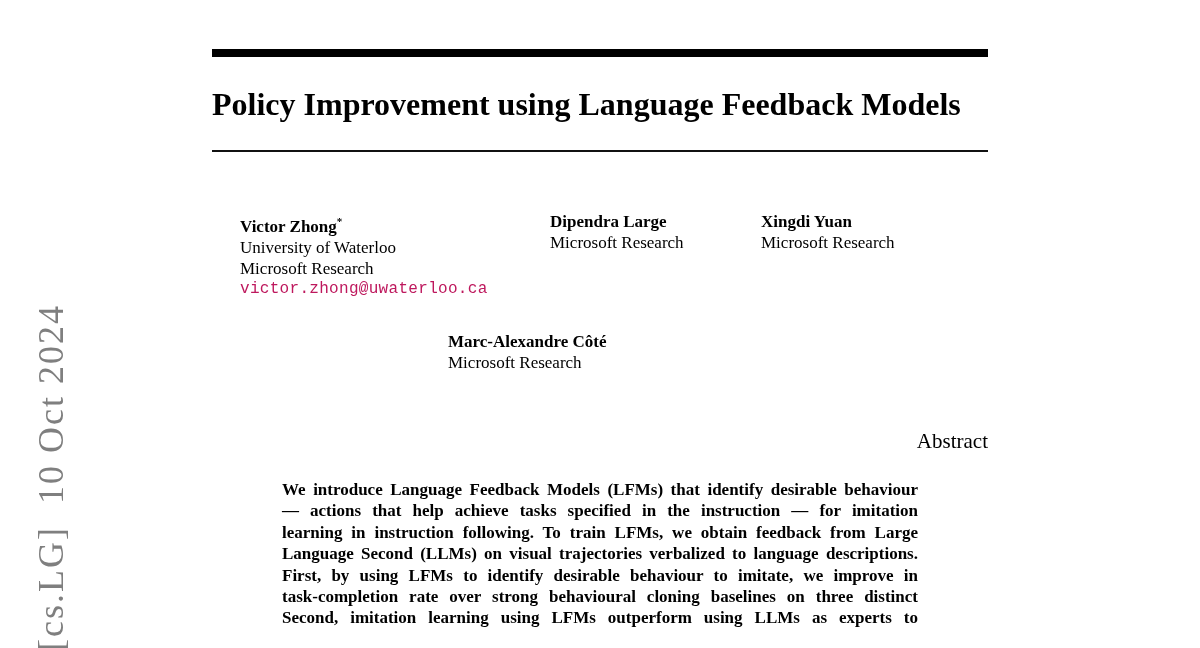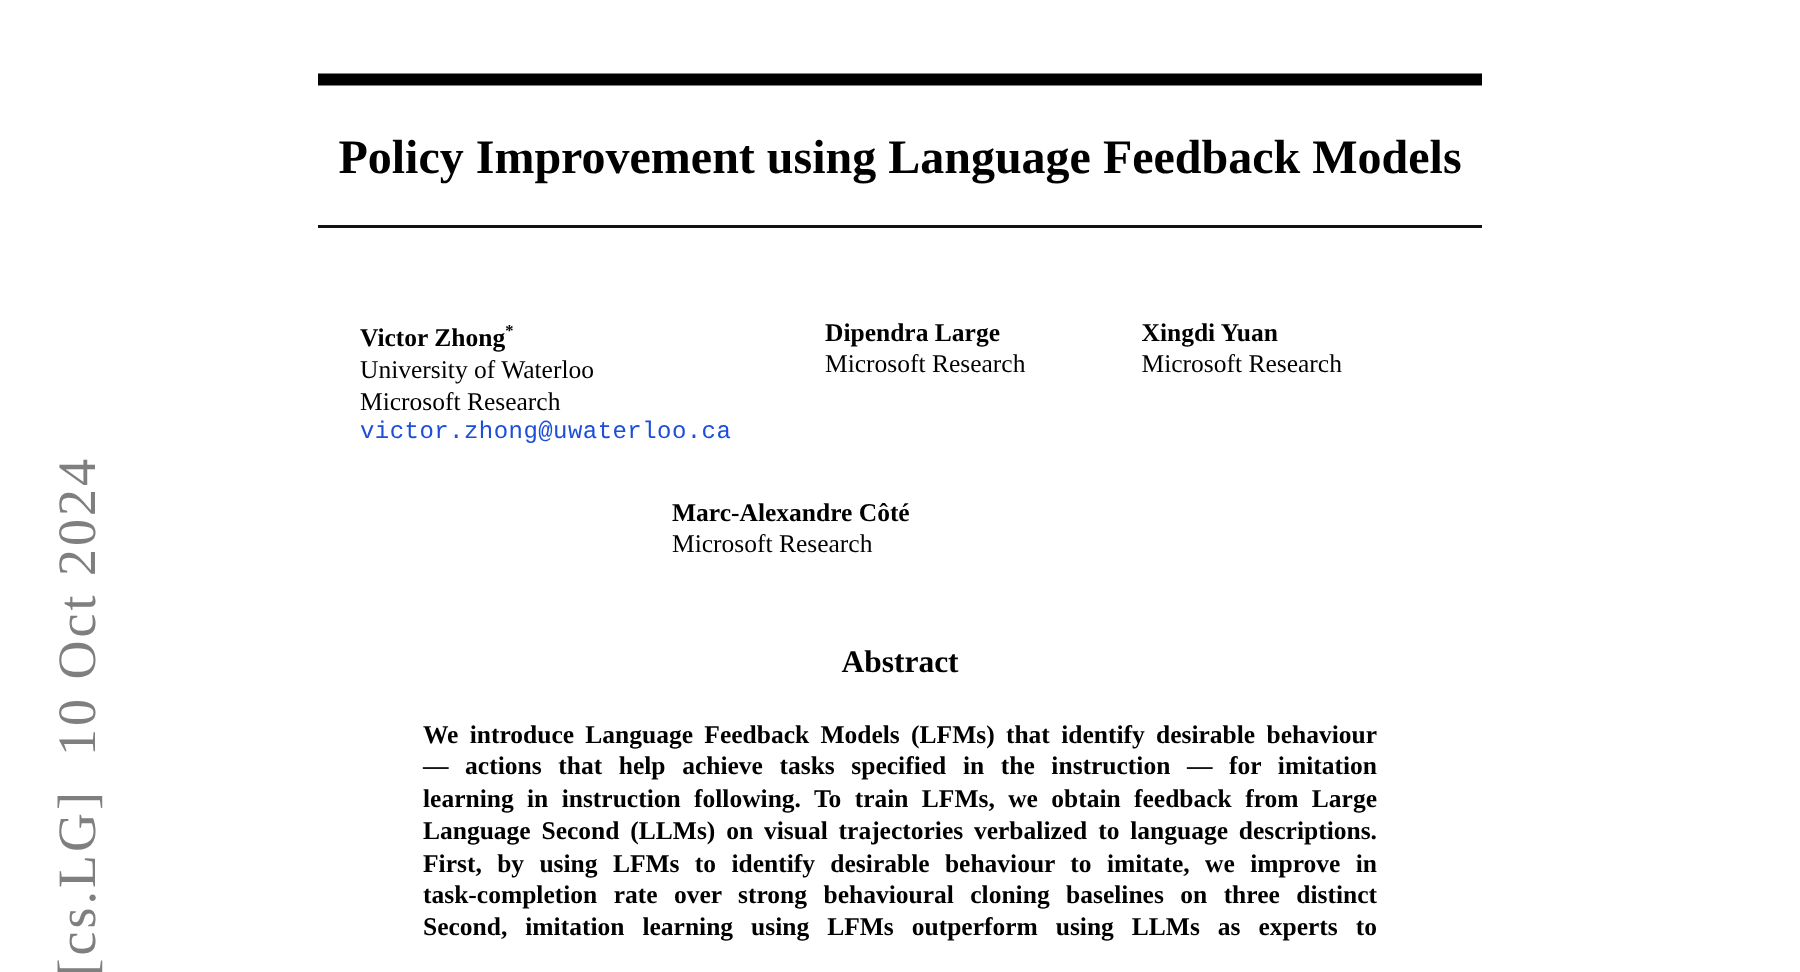--- a/index.html
+++ b/index.html
@@ -39,21 +39,20 @@
     top: 150px;
     width: 776px;
     height: 2px;
     background: #111111;
   }
   .paper-title {
     position: absolute;
     left: 212px;
     top: 86px;
     width: 776px;
-    text-align: center;
     font-size: 32px;
     font-weight: bold;
     line-height: 36px;
     color: #000000;
   }
   .author-block {
     position: absolute;
     text-align: left;
     font-size: 17px;
     line-height: 21px;
@@ -62,32 +61,32 @@
   .author-block .author-name { font-weight: bold; }
   .author-block .author-name sup { font-size: 11px; }
   .author-1 { left: 240px; top: 211px; width: 300px; }
   .author-2 { left: 550px; top: 211px; width: 204px; }
   .author-3 { left: 761px; top: 211px; width: 204px; }
   .author-4 { left: 448px; top: 331px; width: 300px; }
   .author-email {
     font-family: "Liberation Mono", "DejaVu Sans Mono", monospace;
     font-size: 16px;
     letter-spacing: 0.3px;
-    color: #1d4ed8;
+    color: #be185d;
     text-decoration: none;
     display: block;
   }
   .abstract-heading {
     position: absolute;
     left: 212px;
     top: 429px;
     width: 776px;
-    text-align: center;
+    text-align: right;
     font-size: 21px;
-    font-weight: bold;
+    font-weight: normal;
   }
   .abstract-body {
     position: absolute;
     left: 282px;
     top: 479px;
     width: 636px;
     font-size: 17px;
     line-height: 21.4px;
   }
   .abstract-line {

